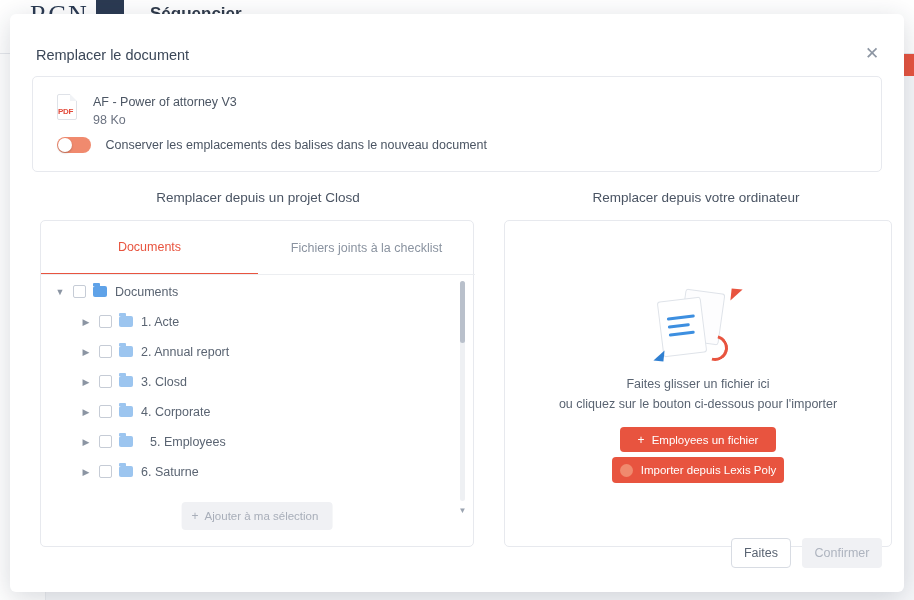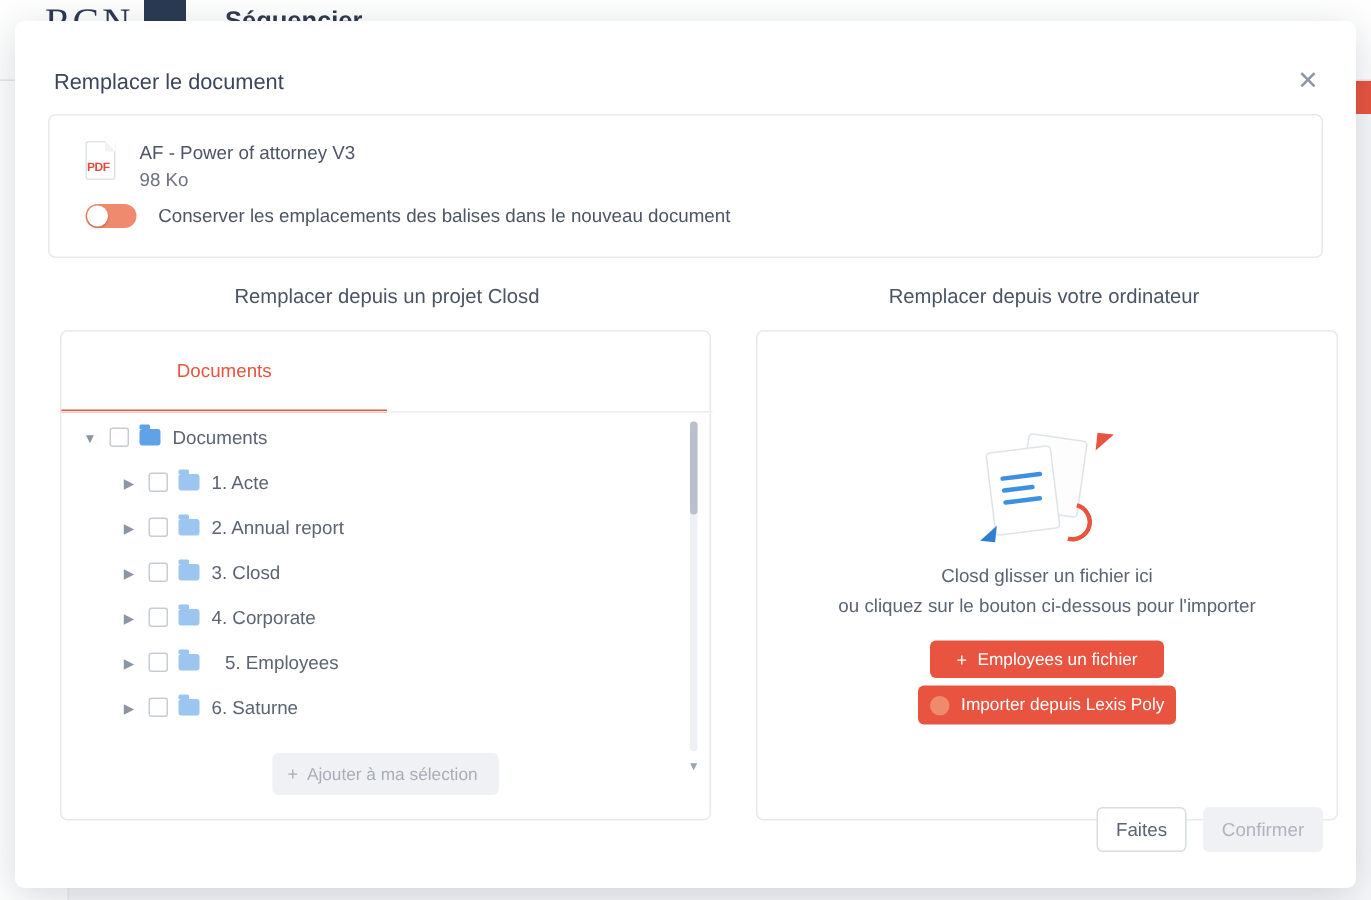--- a/index.html
+++ b/index.html
@@ -326,20 +326,21 @@
       <span class="toggle-label">Conserver les emplacements des balises dans le nouveau document</span>
     </div>
   </div>
 
   <div class="col-title left">Remplacer depuis un projet Closd</div>
   <div class="col-title right">Remplacer depuis votre ordinateur</div>
 
   <div class="panel left">
     <div class="tabs">
       <div class="tab left-tab active">Documents</div>
+      <div class="tab right-tab">Fichiers joints à la checklist</div>
     </div>
     <div class="tab-underline"></div>
 
     <div class="tree" id="tree">
         <div class="tree-row">
           <span class="caret" style="left: 14px;">▼</span>
           <span class="cbox" style="left: 32px;"></span>
           <span class="folder root" style="left: 52px;"></span>
           <span class="tree-label" style="left: 74px;">Documents</span>
         </div>
@@ -400,21 +401,21 @@
       <div class="doc-back"></div>
       <div class="doc-front">
         <i class="l1"></i>
           <i class="l2"></i>
           <i class="l3"></i>
       </div>
       <div class="flag-red"></div>
       <div class="flag-blue"></div>
       <div class="swoosh"></div>
     </div>
-    <div class="drop-text1">Closd glisser un fichier ici</div>
+    <div class="drop-text1">Faites glisser un fichier ici</div>
     <div class="drop-text2">ou cliquez sur le bouton ci-dessous pour l'importer</div>
 
     <button class="btn-import">
       <span class="plus">+</span>
         <span>Employees un fichier</span>
     </button>
     <button class="btn-lexis">
       <span class="lexis-dot"></span>
         <span>Importer depuis Lexis Poly</span>
     </button>

